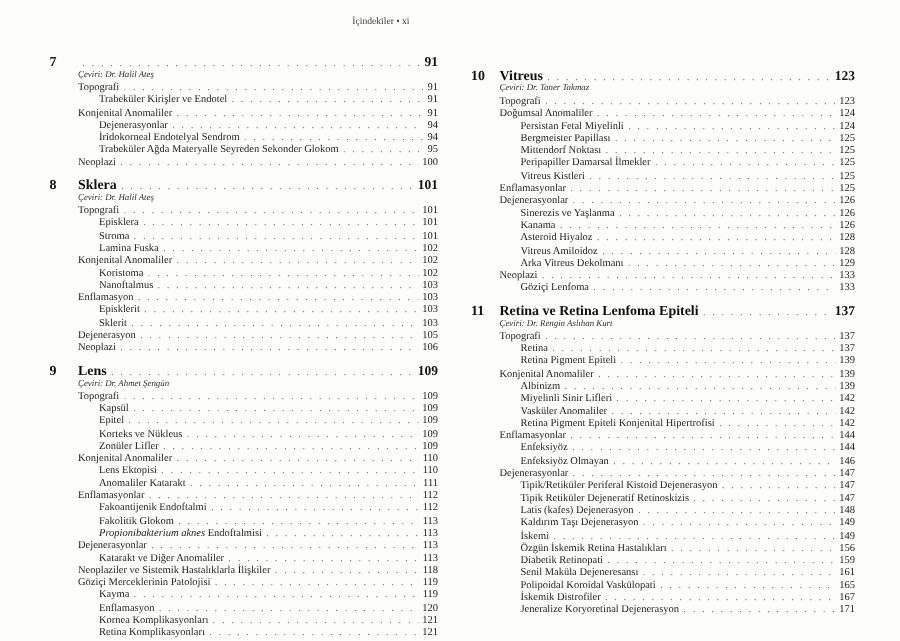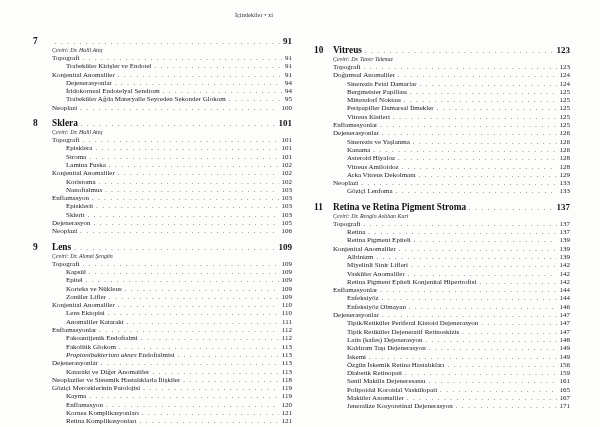--- a/index.html
+++ b/index.html
@@ -283,21 +283,21 @@
         <span class="t">Topografi</span>
         <span class="leader"></span>
         <span class="pg">123</span>
       </div>
       <div class="row lvl1">
         <span class="t">Doğumsal Anomaliler</span>
         <span class="leader"></span>
         <span class="pg">124</span>
       </div>
       <div class="row lvl2">
-        <span class="t">Sinerezis Fetal Damarlar</span>
+        <span class="t">Persistan Fetal Miyelinli</span>
         <span class="leader"></span>
         <span class="pg">124</span>
       </div>
       <div class="row lvl2">
         <span class="t">Bergmeister Papillası</span>
         <span class="leader"></span>
         <span class="pg">125</span>
       </div>
       <div class="row lvl2">
         <span class="t">Mittendorf Noktası</span>
@@ -354,21 +354,21 @@
         <span class="leader"></span>
         <span class="pg">133</span>
       </div>
       <div class="row lvl2">
         <span class="t">Göziçi Lenfoma</span>
         <span class="leader"></span>
         <span class="pg">133</span>
       </div>
       <div class="chapter-head gap">
         <span class="ch-num">11</span>
-        <span class="t">Retina ve Retina Pigment Stroma</span>
+        <span class="t">Retina ve Retina Lenfoma Epiteli</span>
         <span class="leader"></span>
         <span class="pg">137</span>
       </div>
       <div class="translator">Çeviri: Dr. Rengin Aslıhan Kurt</div>
       <div class="row lvl1">
         <span class="t">Topografi</span>
         <span class="leader"></span>
         <span class="pg">137</span>
       </div>
       <div class="row lvl2">
@@ -465,21 +465,21 @@
         <span class="t">Senil Maküla Dejeneresansı</span>
         <span class="leader"></span>
         <span class="pg">161</span>
       </div>
       <div class="row lvl2">
         <span class="t">Polipoidal Koroidal Vaskülopati</span>
         <span class="leader"></span>
         <span class="pg">165</span>
       </div>
       <div class="row lvl2">
-        <span class="t">Maküler Anomaliler</span>
+        <span class="t">İskemik Distrofiler</span>
         <span class="leader"></span>
         <span class="pg">167</span>
       </div>
       <div class="row lvl2">
         <span class="t">Jeneralize Koryoretinal Dejenerasyon</span>
         <span class="leader"></span>
         <span class="pg">171</span>
       </div>
     </div>
 </div>

